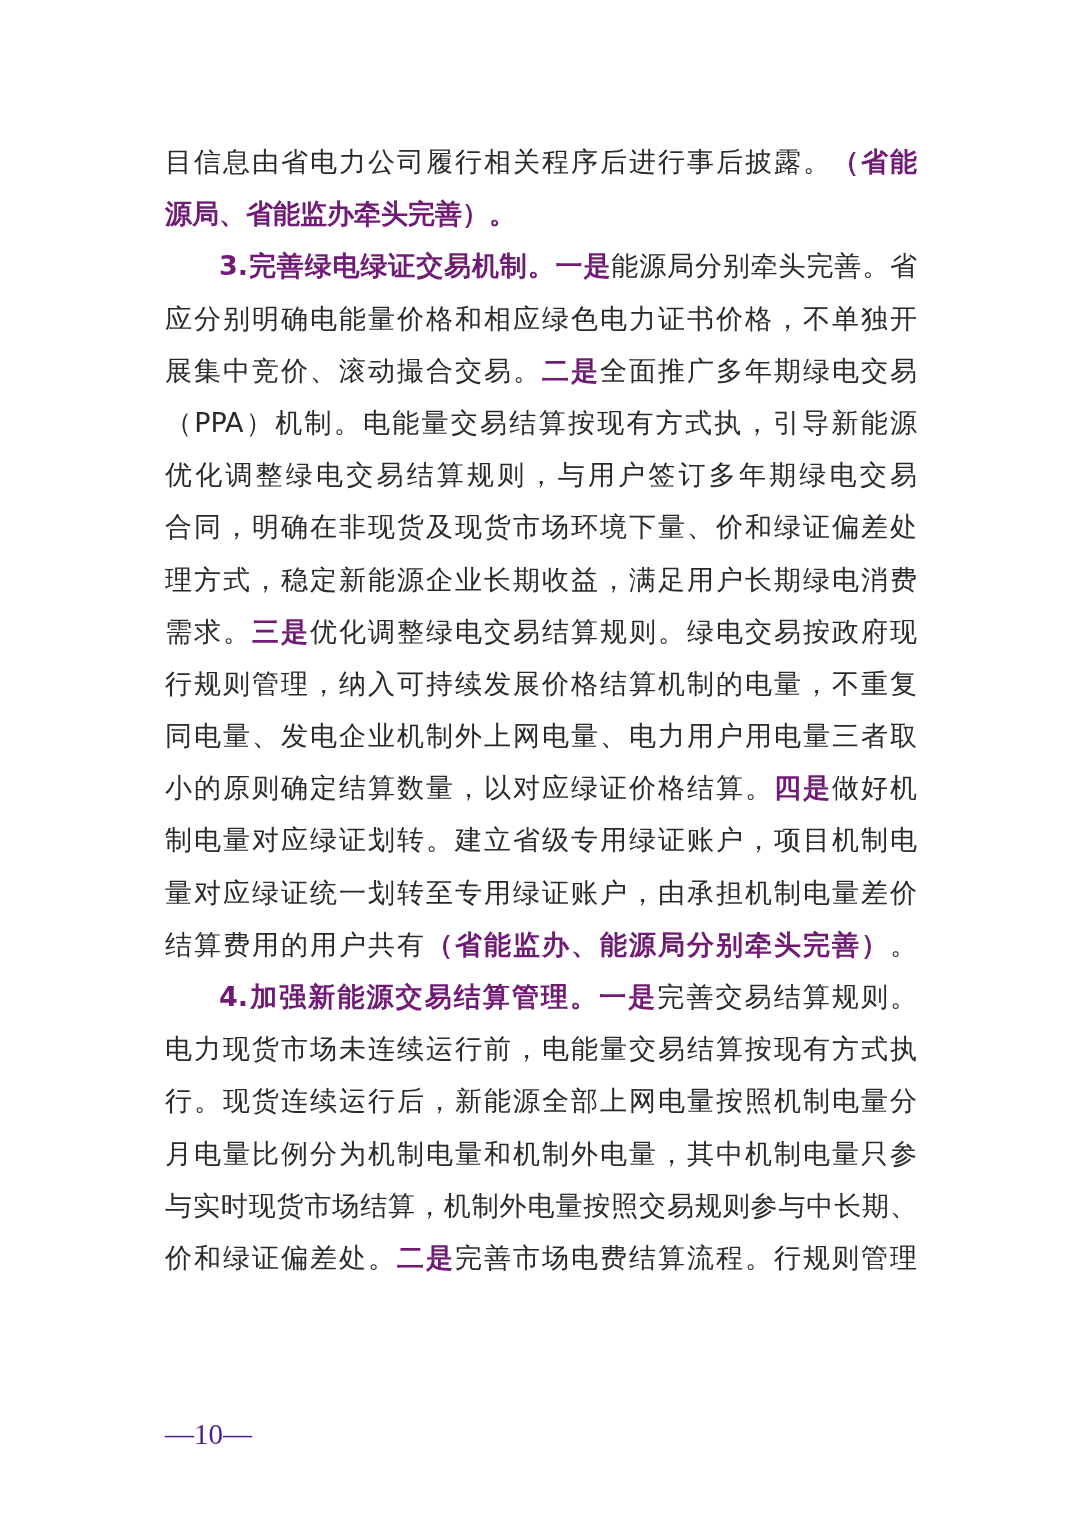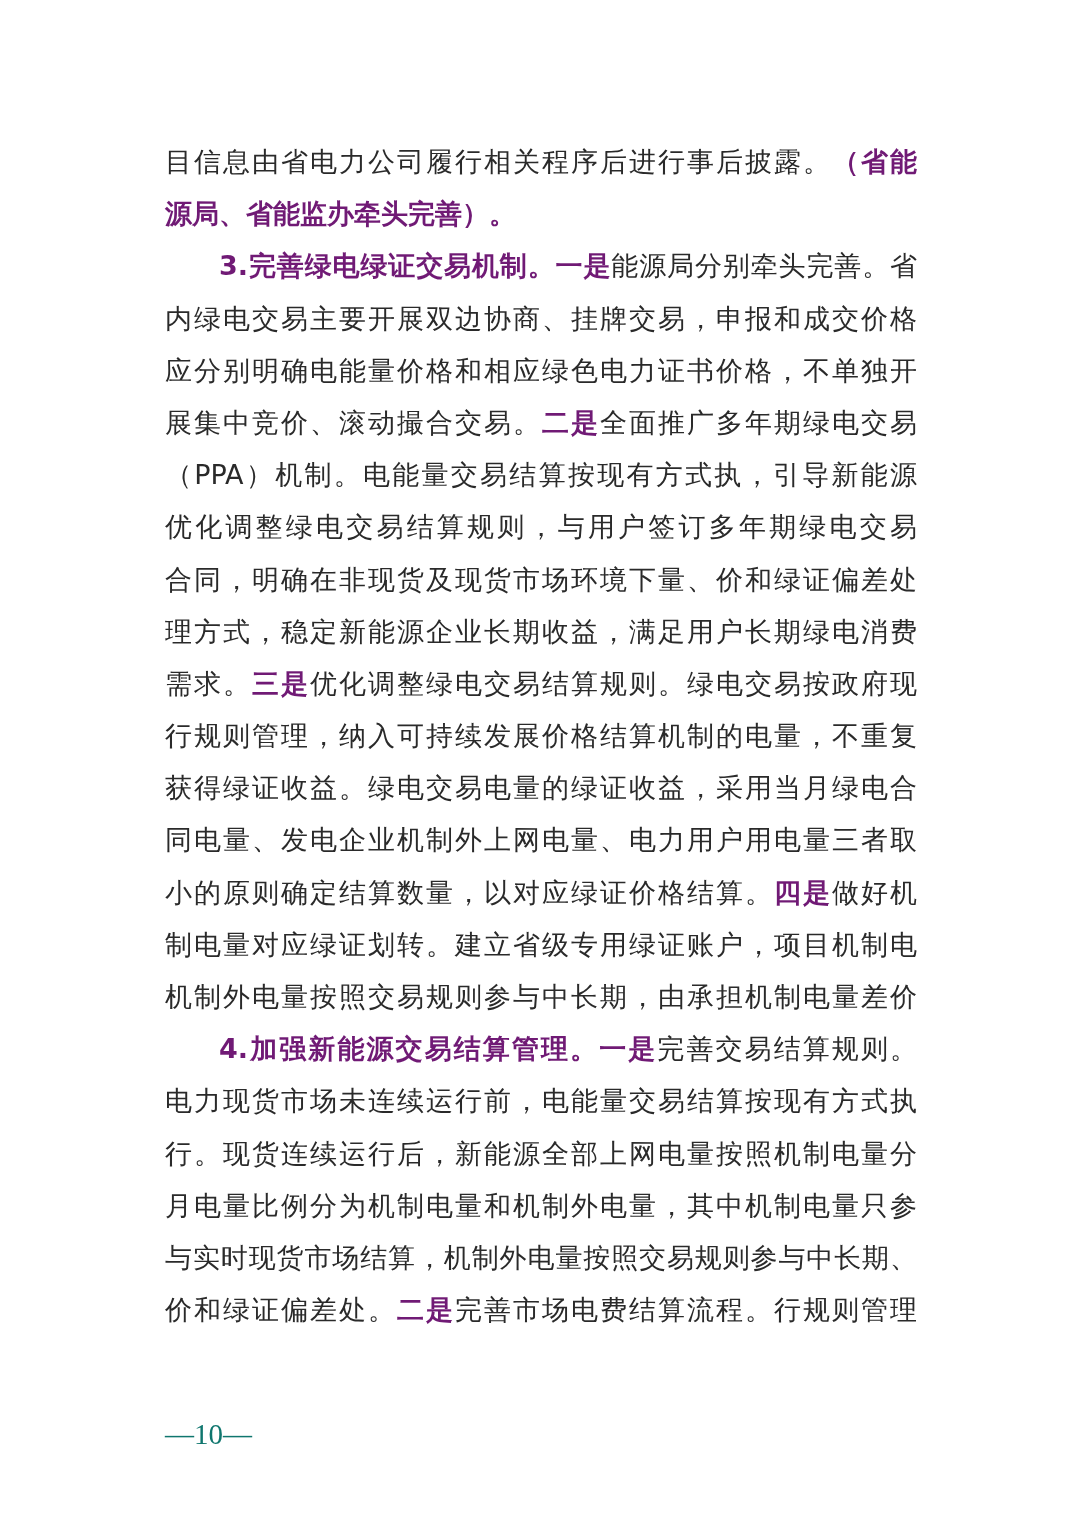--- a/index.html
+++ b/index.html
@@ -39,46 +39,45 @@
     .b {
       font-weight: bold;
       color: #701a75;
     }
     .page-number {
       position: absolute;
       left: 165px;
       top: 1418px;
       font-family: "Liberation Serif", "DejaVu Serif", serif;
       font-size: 29px;
-      color: #0f766e;
+      color: #4c1d95;
       letter-spacing: 0;
     }
   </style>
 </head>
 <body>
 
 <div class="page">
   <div class="body-text" id="body-text">
       <div class="line"><span>目信息由省电力公司履行相关程序后进行事后披露。</span><span class="b">（省能</span></div>
       <div class="line last"><span class="b">源局、省能监办牵头完善）。</span></div>
       <div class="line indent"><span class="b">3.完善绿电绿证交易机制。一是</span><span>能源局分别牵头完善。省</span></div>
-      <div class="line"><span>内绿电交易主要开展双边协商、挂牌交易，申报和成交价格</span></div>
       <div class="line"><span>应分别明确电能量价格和相应绿色电力证书价格，不单独开</span></div>
       <div class="line"><span>展集中竞价、滚动撮合交易。</span><span class="b">二是</span><span>全面推广多年期绿电交易</span></div>
       <div class="line"><span>（PPA）机制。电能量交易结算按现有方式执，引导新能源</span></div>
       <div class="line"><span>优化调整绿电交易结算规则，与用户签订多年期绿电交易</span></div>
       <div class="line"><span>合同，明确在非现货及现货市场环境下量、价和绿证偏差处</span></div>
       <div class="line"><span>理方式，稳定新能源企业长期收益，满足用户长期绿电消费</span></div>
       <div class="line"><span>需求。</span><span class="b">三是</span><span>优化调整绿电交易结算规则。绿电交易按政府现</span></div>
       <div class="line"><span>行规则管理，纳入可持续发展价格结算机制的电量，不重复</span></div>
-      <div class="line"><span>获得绿证收益。绿电交易电量的绿证收益，采用当月绿电合</span></div>
       <div class="line"><span>同电量、发电企业机制外上网电量、电力用户用电量三者取</span></div>
       <div class="line"><span>小的原则确定结算数量，以对应绿证价格结算。</span><span class="b">四是</span><span>做好机</span></div>
       <div class="line"><span>制电量对应绿证划转。建立省级专用绿证账户，项目机制电</span></div>
-      <div class="line"><span>机制外电量按照交易规则参与中长期，由承担机制电量差价</span></div>
+      <div class="line"><span>量对应绿证统一划转至专用绿证账户，由承担机制电量差价</span></div>
+      <div class="line"><span>结算费用的用户共有</span><span class="b">（省能监办、能源局分别牵头完善）</span><span>。</span></div>
       <div class="line indent"><span class="b">4.加强新能源交易结算管理。一是</span><span>完善交易结算规则。</span></div>
       <div class="line"><span>电力现货市场未连续运行前，电能量交易结算按现有方式执</span></div>
       <div class="line"><span>行。现货连续运行后，新能源全部上网电量按照机制电量分</span></div>
       <div class="line"><span>月电量比例分为机制电量和机制外电量，其中机制电量只参</span></div>
       <div class="line"><span>与实时现货市场结算，机制外电量按照交易规则参与中长期、</span></div>
       <div class="line"><span>价和绿证偏差处。</span><span class="b">二是</span><span>完善市场电费结算流程。行规则管理</span></div>
     </div>
 </div>
 
 <div class="page-number">—10—</div>

